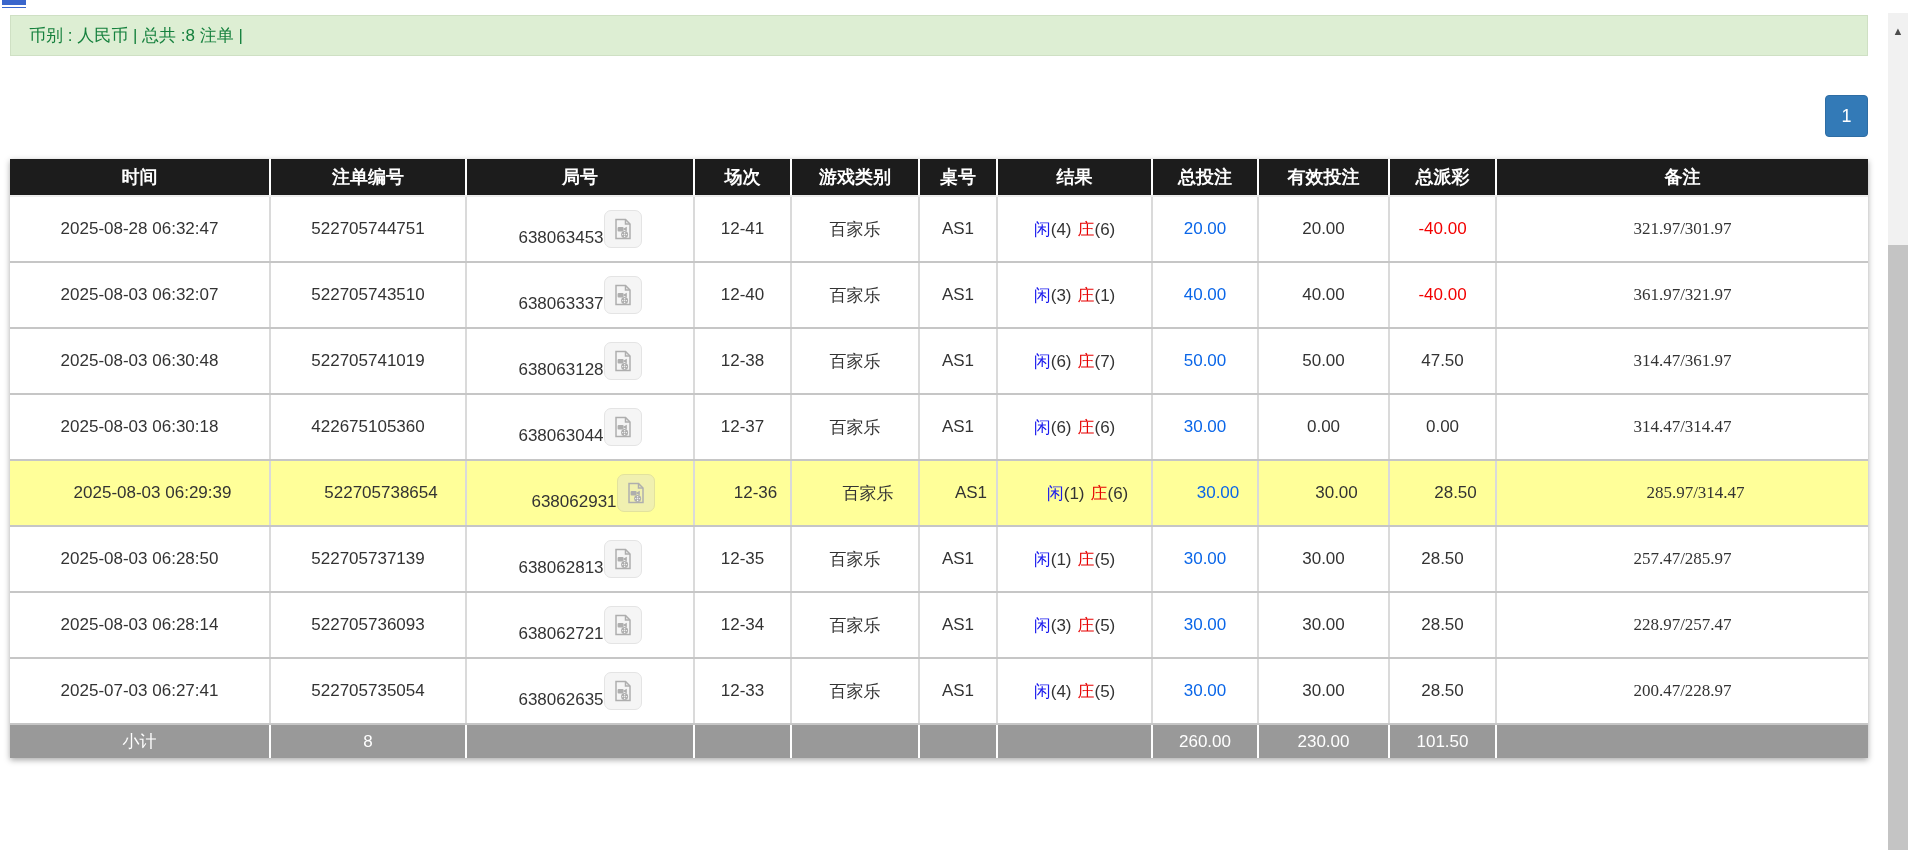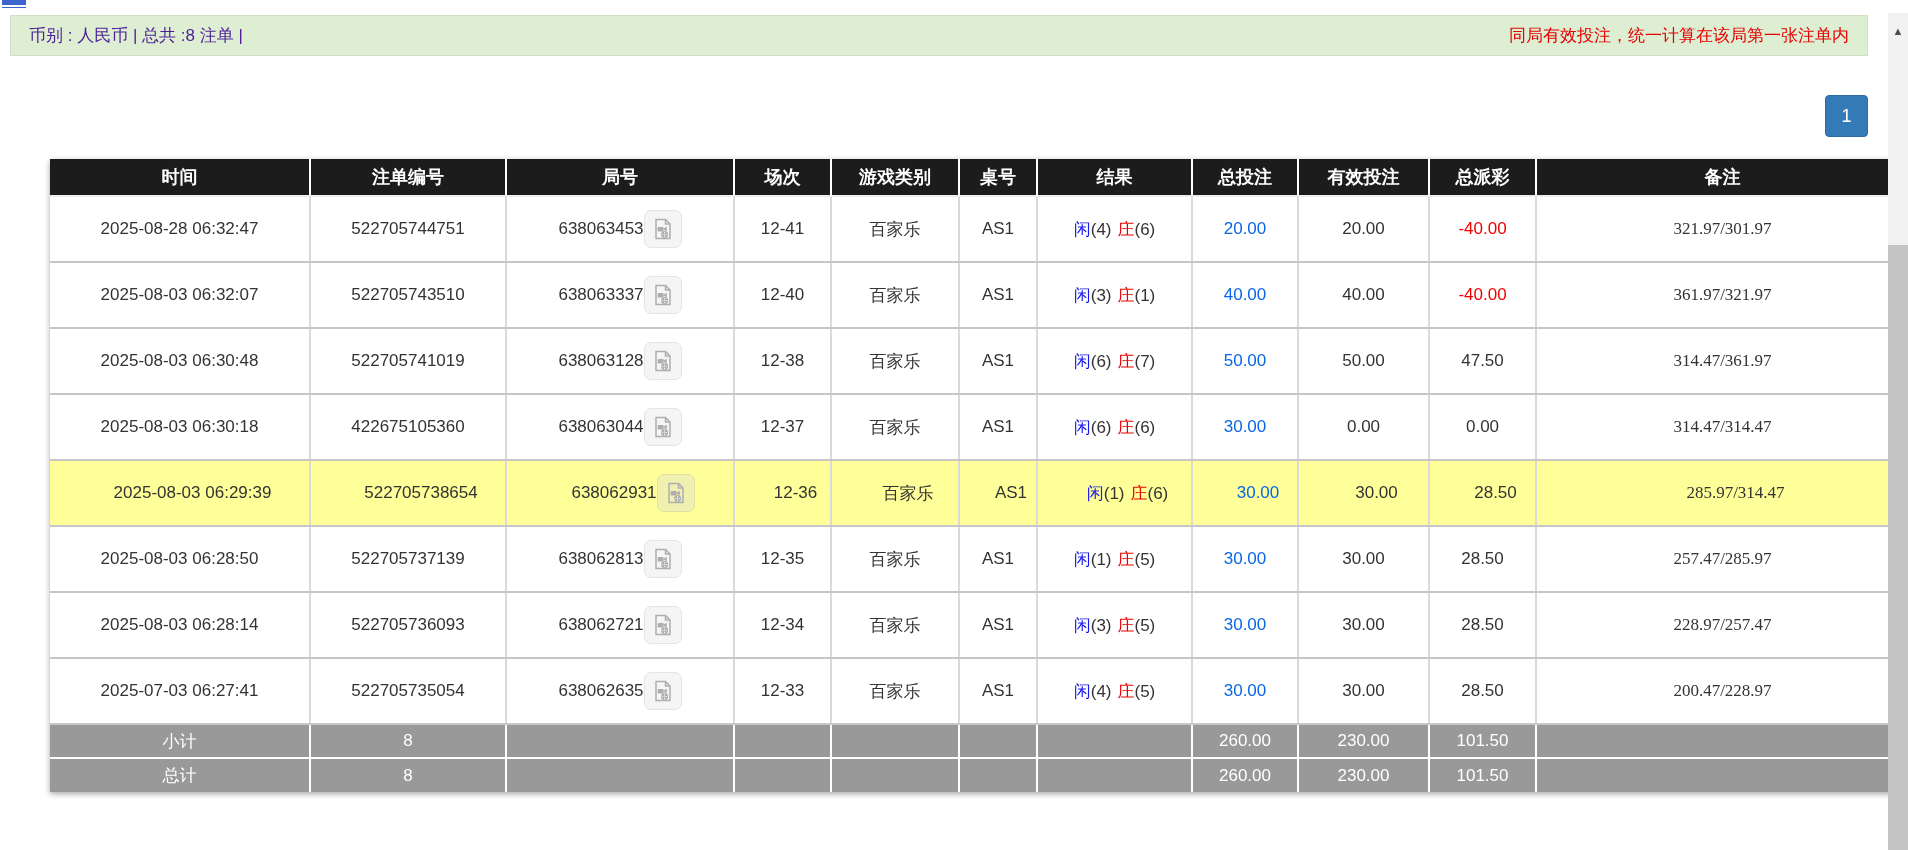--- a/index.html
+++ b/index.html
@@ -32,51 +32,50 @@
   .content{
     position:absolute;left:10px;top:15px;width:1858px;
   }
   
   .info-bar{
     height:41px;background:var(--info-bar-green);
     border:1px solid #cfe0c4;
     display:flex;align-items:center;justify-content:space-between;
     padding:0 18px;font-size:17px;
   }
-  .info-bar .summary{color:#4c1d95;}
+  .info-bar .summary{color:#15803d;}
   .info-bar .notice{color:var(--banker-red);}
   
   .pagination{
     margin-top:39px;height:42px;display:flex;justify-content:flex-end;
   }
   .page-btn{
     width:43px;height:42px;background:var(--pagination-blue);color:#fff;
     border:1px solid #2e6da4;border-radius:4px;font-size:18px;
     font-family:inherit;cursor:pointer;
   }
   
   table{
     margin-top:22px;width:1858px;table-layout:fixed;border-collapse:collapse;
     box-shadow:0 2px 6px rgba(0,0,0,0.35);
-    margin-left:40px;
   }
   thead th{
     background:var(--header-black);color:#fff;height:37px;
     font-size:18px;font-weight:bold;text-align:center;
     border-right:2px solid #fff;border-bottom:2px solid #ededed;
   }
   thead th:last-child{border-right:none;}
   tbody td{
     background:#fff;height:66px;text-align:center;font-size:17px;color:#333;
     border-right:2px solid #dadada;border-bottom:2px solid #c6c6c6;
     overflow:hidden;white-space:nowrap;
   }
   tbody td:last-child{border-right:none;font-family:Liberation Serif, serif;}
   tbody tr.highlight td{background:var(--highlight-yellow);padding-left:26px;}
-  .round-wrap{display:flex;align-items:center;justify-content:center;}
+  .round-wrap{display:flex;align-items:flex-end;justify-content:center;}
   .video-btn{
     width:38px;height:38px;border-radius:7px;background:#f5f5f5;
     border:1px solid #e4e4e4;display:inline-flex;align-items:center;justify-content:center;
     cursor:pointer;
   }
   tr.highlight .video-btn{background:#f0f0b0;border-color:#e2e29e;}
   .player{color:var(--player-blue);}
   .banker{color:var(--banker-red);margin-left:6px;}
   td.amount-link{color:var(--amount-link-blue);cursor:pointer;}
   td.payout.neg{color:var(--negative-red);}
@@ -99,21 +98,20 @@
 </style>
 </head>
 <body>
 
 <a class="top-link" href="#"></a>
 
 <div class="content">
 
   <div class="info-bar">
     <span class="summary">币别 : 人民币 | 总共 :8 注单 |</span>
-    <span class="notice">同局有效投注，统一计算在该局第一张注单内</span>
   </div>
 
   <div class="pagination">
     <button class="page-btn">1</button>
   </div>
 
   <table>
     <colgroup>
       <col style="width:260px">
         <col style="width:196px">
@@ -438,33 +436,20 @@
         <td></td>
           <td></td>
         <td></td>
           <td></td>
         <td></td>
         <td>260.00</td>
         <td>230.00</td>
         <td>101.50</td>
         <td></td>
       </tr>
-      <tr>
-        <td>总计</td>
-        <td>8</td>
-        <td></td>
-          <td></td>
-        <td></td>
-          <td></td>
-        <td></td>
-        <td>260.00</td>
-        <td>230.00</td>
-        <td>101.50</td>
-        <td></td>
-      </tr>
     </tfoot>
   </table>
 </div>
 
 <div class="scrollbar">
   <div class="scroll-up">▲</div>
   <div class="scroll-thumb"></div>
 </div>
 
 </body></html>

